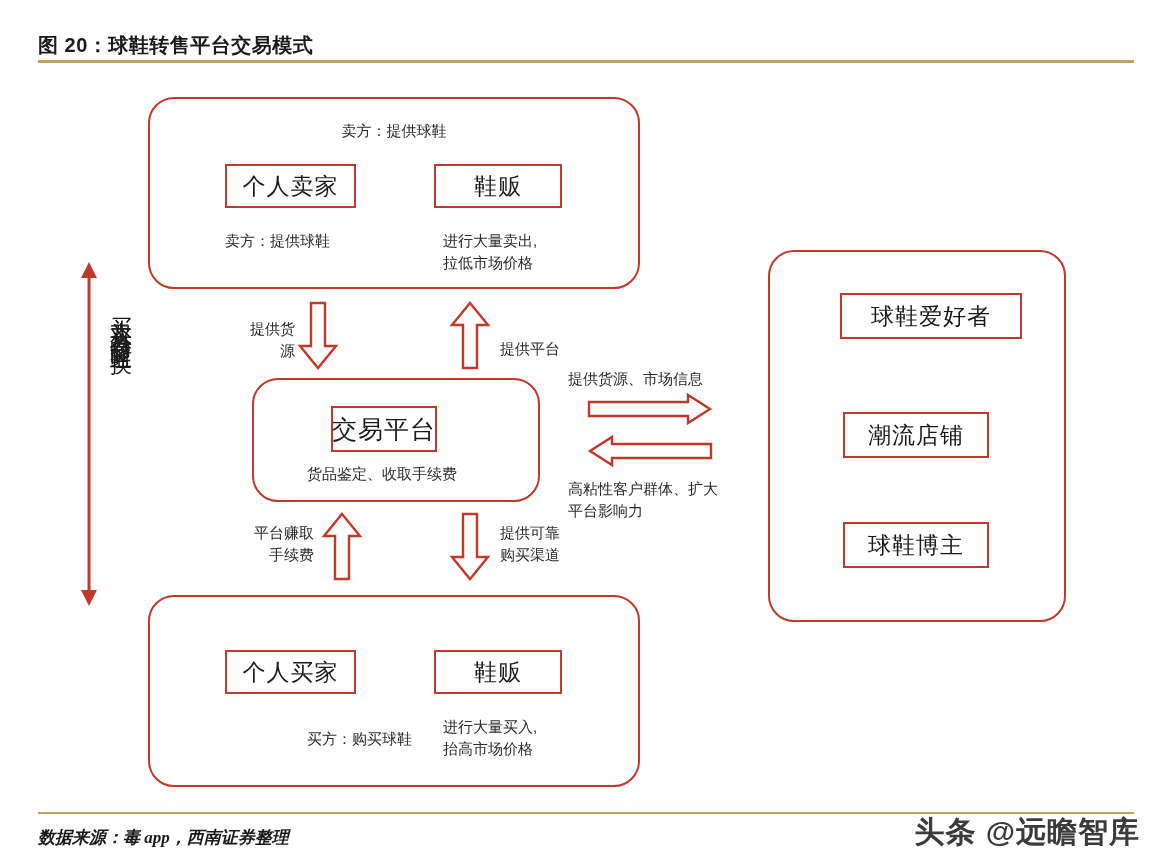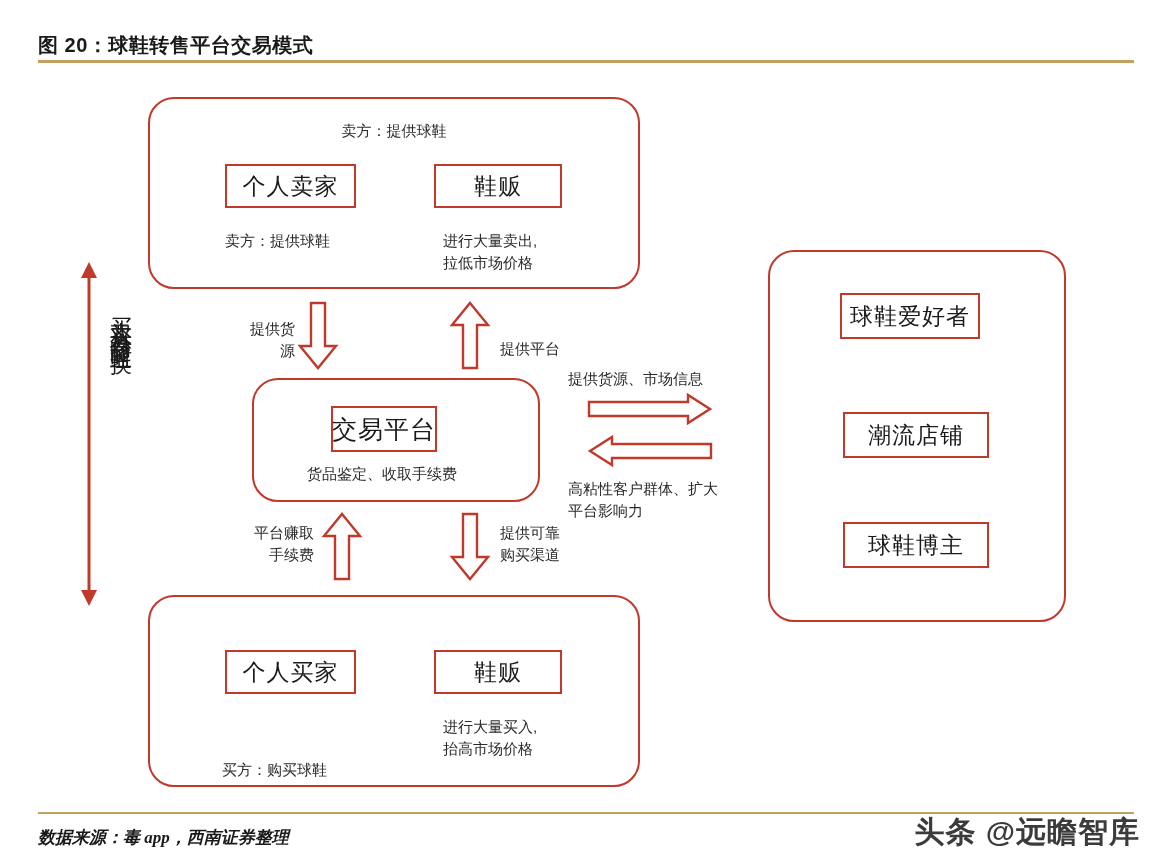--- a/index.html
+++ b/index.html
@@ -219,27 +219,27 @@
   <div class="group-box" style="left:148px; top:595px; width:492px; height:192px;"></div>
 
 
   <div class="node-box" style="left:225px; top:650px; width:131px; height:44px;">
     <span>个人买家</span>
   </div>
   <div class="node-box" style="left:434px; top:650px; width:128px; height:44px;">
     <span>鞋贩</span>
   </div>
 
-  <div class="cap" style="left:222px; top:759px; width:190px;">买方：购买球鞋</div>
+  <div class="cap" style="left:222px; top:728px; width:190px;text-align:right;">买方：购买球鞋</div>
   <div class="cap" style="left:443px; top:716px; width:190px;">进行大量买入,
 抬高市场价格</div>
 
   <div class="group-box" style="left:768px; top:250px; width:298px; height:372px;"></div>
 
-  <div class="node-box" style="left:840px; top:293px; width:140px; height:46px;">
+  <div class="node-box" style="left:840px; top:293px; width:182px; height:46px;">
     <span>球鞋爱好者</span>
   </div>
   <div class="node-box" style="left:843px; top:412px; width:146px; height:46px;">
     <span>潮流店铺</span>
   </div>
   <div class="node-box" style="left:843px; top:522px; width:146px; height:46px;">
     <span>球鞋博主</span>
   </div>
 
   <div class="footer-rule"></div>

